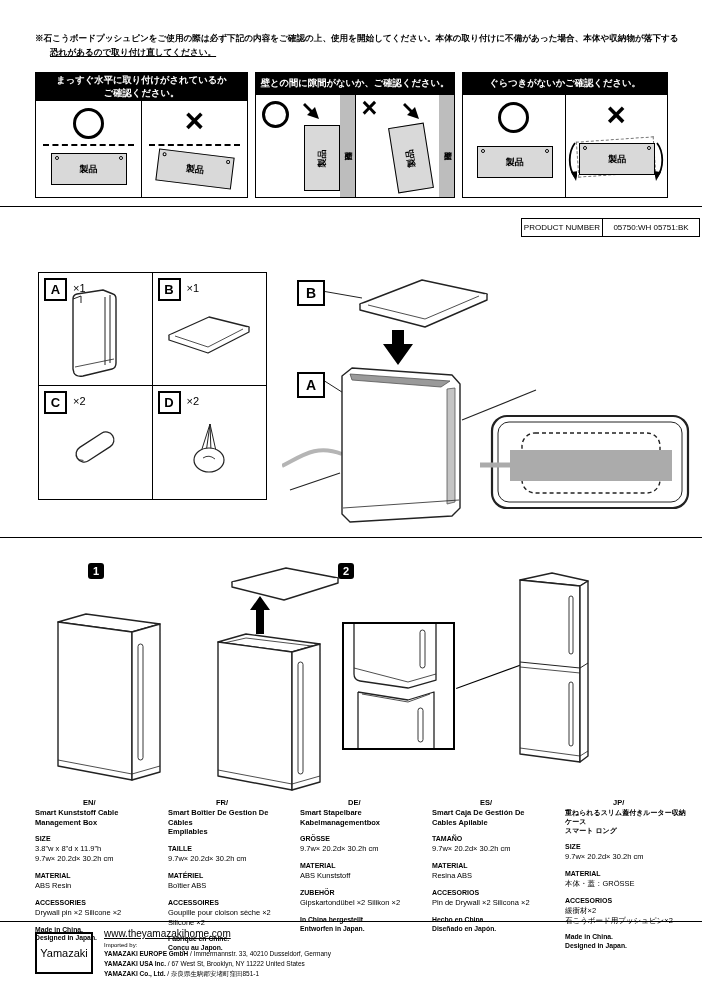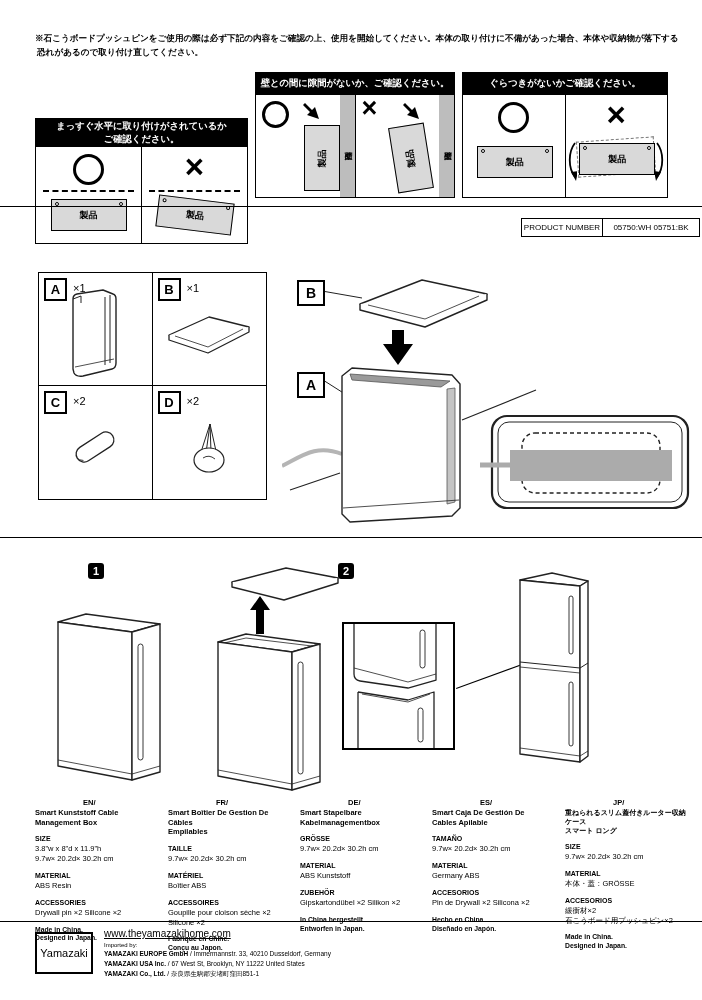--- a/index.html
+++ b/index.html
@@ -1,24 +1,24 @@
 <!DOCTYPE html>
 <html><head>
 <meta charset="utf-8">
 <style>
   html,body{margin:0;padding:0;background:#e8e8e8;}
   .page{position:relative;width:702px;height:1000px;background:#fff;margin:0 auto;
         font-family:"Liberation Sans",sans-serif;color:#000;overflow:hidden;}
   .hr{position:absolute;left:0;right:0;border-top:1px solid #000;}
   
   .top-note{position:absolute;left:35px;top:31px;right:20px;font-size:8.6px;font-weight:bold;line-height:1.65;}
-  .top-note .l2{margin-left:2px;}
+  .top-note .l2{margin-left:15px;text-decoration:underline;}
   
   .panel{position:absolute;top:72px;}
-  .p1{left:35px;width:213px;margin-top:46px;} .p2{left:255px;width:200px;} .p3{left:462px;width:206px;}
+  .p1{left:35px;width:213px;} .p2{left:255px;width:200px;} .p3{left:462px;width:206px;}
   .panel-head{background:#000;color:#fff;font-weight:bold;text-align:center;
               display:flex;align-items:center;justify-content:center;white-space:pre-line;}
   .p1 .panel-head{height:29px;font-size:9.3px;line-height:1.35;}
   .p2 .panel-head,.p3 .panel-head{height:23px;font-size:9.3px;}
   .panel-body{display:flex;border:1px solid #000;border-top:none;background:#fff;}
   .p1 .panel-body{height:96px;} .p2 .panel-body{height:102px;} .p3 .panel-body{height:102px;}
   .wcell{flex:1;position:relative;}
   .wcell + .wcell{border-left:1px solid #000;}
   .okring{width:25px;height:25px;border:3.5px solid #000;border-radius:50%;margin:7px auto 0;}
   .ng{height:36px;font-size:33px;font-weight:bold;text-align:center;line-height:36px;margin-top:2px;}
@@ -346,21 +346,21 @@
     <div class="s-origin">In China hergestellt.
 Entworfen in Japan.</div>
   </div>
   <div class="spec sp-es">
     <div class="s-lang">ES/</div>
     <div class="s-name">Smart Caja De Gestión De
 Cables Apilable</div>
     <div class="s-label">TAMAÑO</div>
     <div class="s-val">9.7w× 20.2d× 30.2h cm</div>
     <div class="s-label">MATERIAL</div>
-    <div class="s-val">Germany ABS</div>
+    <div class="s-val">Resina ABS</div>
     <div class="s-label">ACCESORIOS</div>
     <div class="s-val">Pin de Drywall ×2    Silicona ×2</div>
     <div class="s-origin">Hecho en China.
 Diseñado en Japón.</div>
   </div>
   <div class="spec sp-jp">
     <div class="s-lang">JP/</div>
     <div class="s-name" style="font-size:7px;">重ねられるスリム蓋付きルーター収納ケース
 スマート ロング</div>
     <div class="s-label">SIZE</div>

